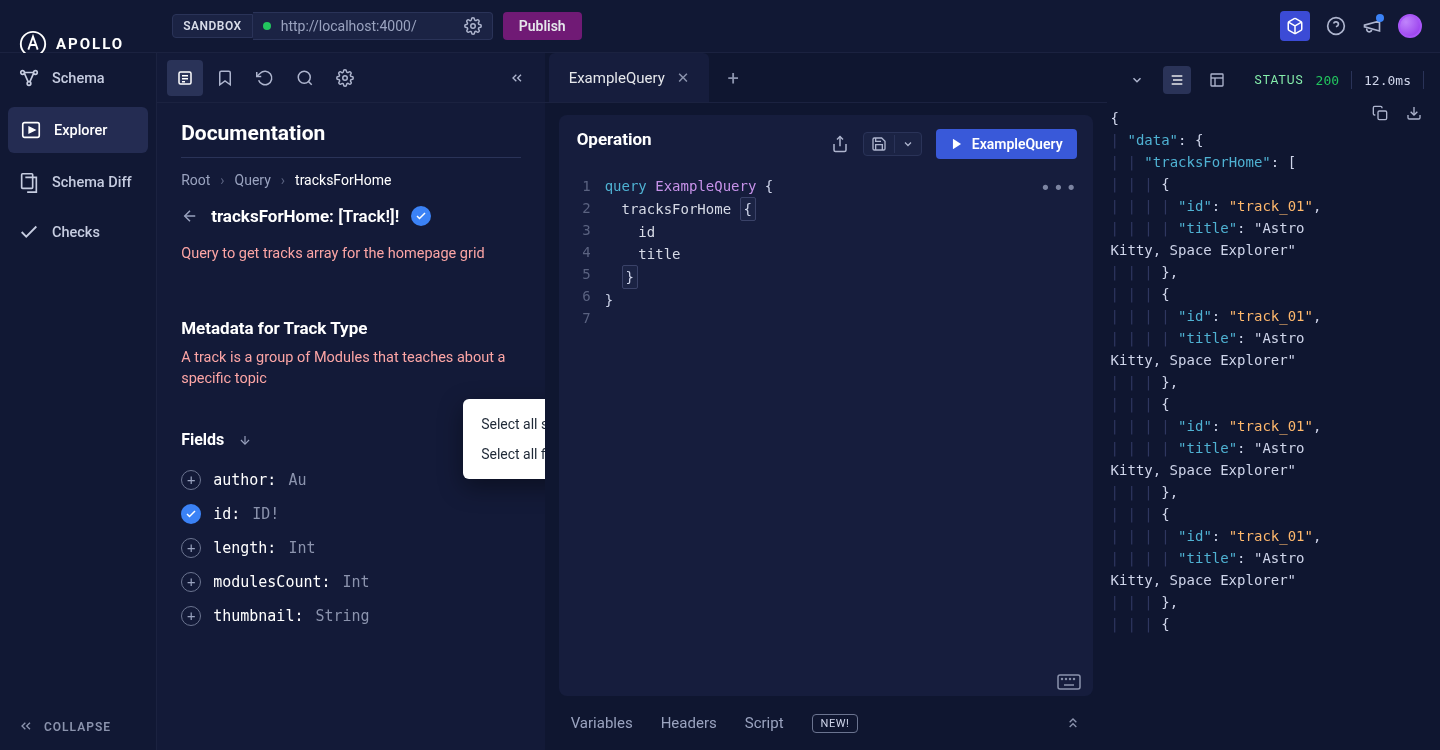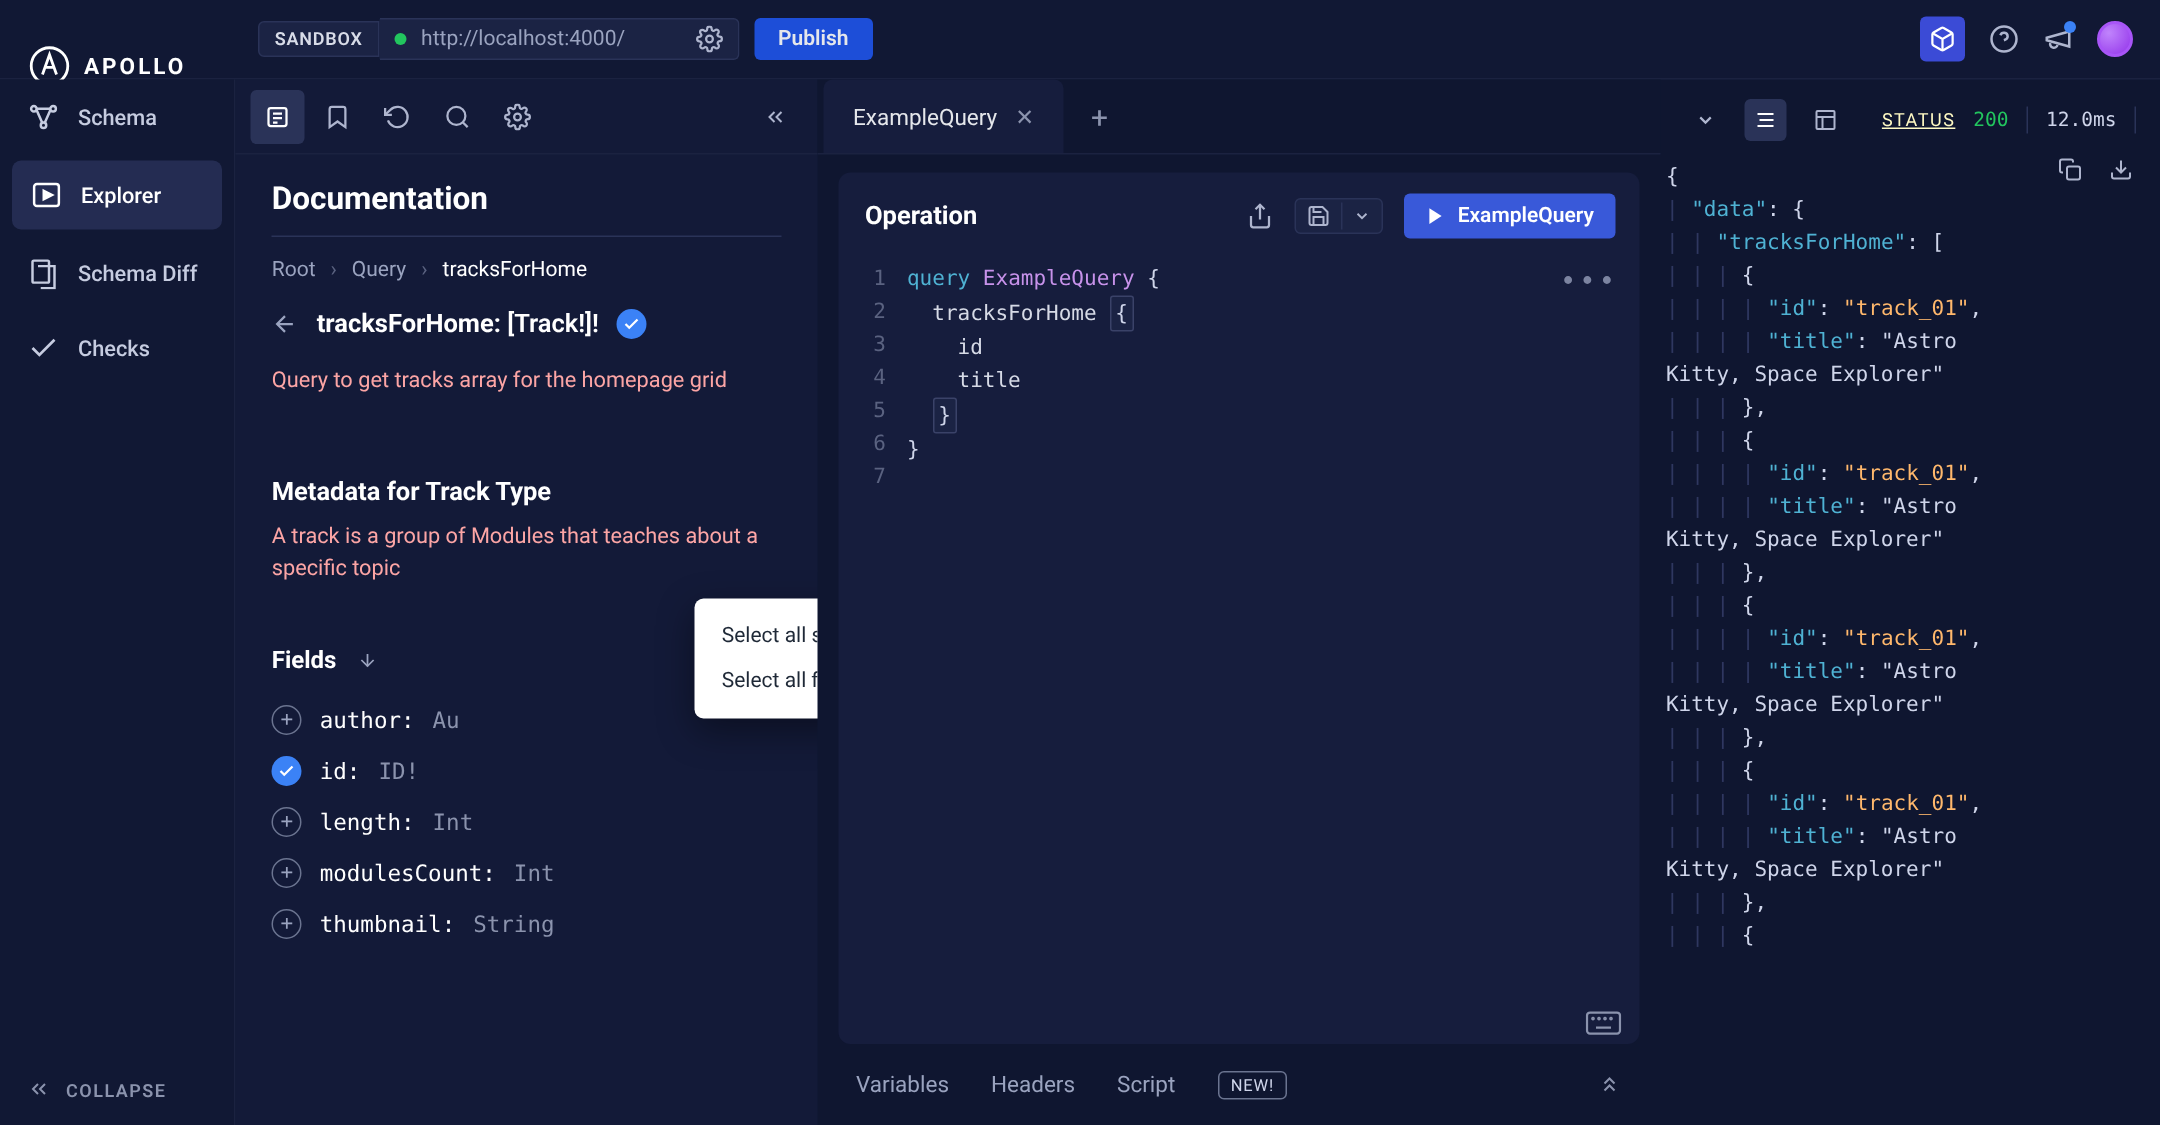--- a/index.html
+++ b/index.html
@@ -28,21 +28,21 @@
 }
 .url-box {
   background: #1b2344; border:1px solid #2a3358; border-left:none;
   display: flex; align-items: center; gap: 10px;
   padding: 4px 10px; border-radius: 0 4px 4px 0; min-width: 240px;
   color: #9aa3bf; font-size: 14px;
 }
 .status-dot { width: 8px; height: 8px; border-radius: 50%; background: #22c55e; }
 .gear-btn { margin-left: auto; color: #aeb5ce; display:flex; }
 .publish-btn {
-  margin-left: 10px; background: #1d4ed8; color: #e5e7eb;
+  margin-left: 10px; background: #701a75; color: #e5e7eb;
   padding: 6px 16px; border-radius: 4px; font-weight: 600; font-size: 14px;
 }
 .topbar-right { margin-left: auto; display: flex; align-items: center; gap: 16px; color: #aeb5ce; }
 .top-icon { width: 20px; height: 20px; display: flex; align-items: center; justify-content: center; position: relative; }
 .top-icon.active { background: #3b4bd6; color: #fff; border-radius: 4px; padding: 6px; width: 30px; height: 30px; }
 .notif-dot { position: absolute; top: -2px; right: -2px; width: 8px; height: 8px; background: #3b82f6; border-radius: 50%; }
 .avatar { width: 24px; height: 24px; border-radius: 50%; background: radial-gradient(circle at 30% 30%, #c084fc, #9333ea); border: 2px solid #a855f7; }
 
 .frame { display: flex; height: calc(750px - 53px); }
 
@@ -83,21 +83,21 @@
 .check-circle { width: 20px; height: 20px; background: #3b82f6; border-radius: 50%; display:flex; align-items:center; justify-content:center; color:#fff; }
 .field-name { color: #fff; }
 .field-type { color: #8b93ad; }
 
 .op-col { width: 583px; display: flex; flex-direction: column; }
 .tabs-row { height: 50px; display: flex; align-items: center; background: #0f1630; border-bottom: 1px solid #1b2240; }
 .op-tab { height: 100%; display: flex; align-items: center; gap: 12px; padding: 0 20px; background: #161d3d; border-top-left-radius: 6px; border-top-right-radius: 6px; margin-left: 4px; color: #e5e7eb; font-size: 15px; }
 .op-tab .close { color: #8b93ad; font-size: 15px; }
 .add-tab { padding: 0 18px; color: #8b93ad; font-size: 20px; }
 .op-editor-wrap { margin: 12px 14px 0 14px; background: #161d3d; border-radius: 8px; flex: 1; display: flex; flex-direction: column; overflow: hidden; }
-.op-header { display: flex; align-items: center; padding: 14px 16px 12px 18px; }
+.op-header { display: flex; padding: 14px 16px 12px 18px; }
 .op-label { font-size: 17px; font-weight: 700; color: #fff; }
 .op-header-right { margin-left: auto; display: flex; align-items: center; gap: 14px; color:#aeb5ce;}
 .run-btn { background: #3959d9; color: #fff; border-radius: 4px; padding: 7px 14px; display: flex; align-items: center; gap: 8px; font-weight: 600; font-size: 14px; }
 .run-btn svg { width: 14px; height: 14px; }
 .op-code { flex: 1; display: flex; font-size: 14px; line-height: 22px; padding-top: 4px; position: relative; }
 .gutter { width: 46px; text-align: right; color: #5a6280; padding-right: 14px; user-select:none; }
 .code-lines { flex: 1; white-space: pre; color: #e5e7eb; }
 .kw { color: #4fb2d3; }
 .fn { color: #c792ea; }
 .punc { color: #cfd5ea; }
@@ -105,21 +105,21 @@
 .small-brace { display:inline-block; border:1px solid #3a4268; border-radius:2px; padding: 0 3px; color:#cfd5ea; background:#1b2344;}
 .dots-btn { position: absolute; right: 14px; top: 6px; color: #7c84a1; letter-spacing: 2px; font-size: 18px; }
 .kbd-btn { position: absolute; right: 12px; bottom: 6px; color: #8b93ad; }
 .bottom-tabs { height: 54px; display: flex; align-items: center; gap: 28px; padding: 0 26px; color: #9aa3bf; font-size: 15px; }
 .new-badge { border: 1px solid #6b7490; border-radius: 4px; padding: 2px 8px; font-size: 11px; letter-spacing: 0.5px; color: #cfd5ea; }
 .bottom-chevron { margin-left: auto; color: #8b93ad; }
 
 .resp-col { flex: 1; display: flex; flex-direction: column; padding-top: 4px;}
 .resp-header { height: 46px; display: flex; align-items: center; gap: 12px; padding: 0 16px; color: #aeb5ce;}
 .resp-header .spacer { flex: 1; }
-.resp-header .status-label { font-size: 12px; letter-spacing: 1px; color: #fef9c3; text-decoration: underline; }
+.resp-header .status-label { font-size: 12px; letter-spacing: 1px; color: #86efac; }
 .resp-header .status-code { color: #22c55e; font-size: 13px; }
 .resp-header .divider { width: 1px; height: 18px; background: #2a3358; }
 .resp-header .time { font-size: 13px; color: #cfd5ea; }
 .resp-icon-btn { width: 28px; height: 28px; display:flex; align-items:center; justify-content:center; border-radius:4px;}
 .resp-icon-btn.active { background: #2a3358; color:#fff; }
 .resp-body { flex: 1; padding: 4px 12px 0 4px; font-size: 14px; line-height: 22px; overflow: hidden; position: relative;}
 .resp-body pre { white-space: pre; color: #cfd5ea; }
 .resp-body .jkey { color: #4fb2d3; }
 .resp-body .jstr { color: #ffb86c; }
 .resp-body .guide { color: #2f3760; }

